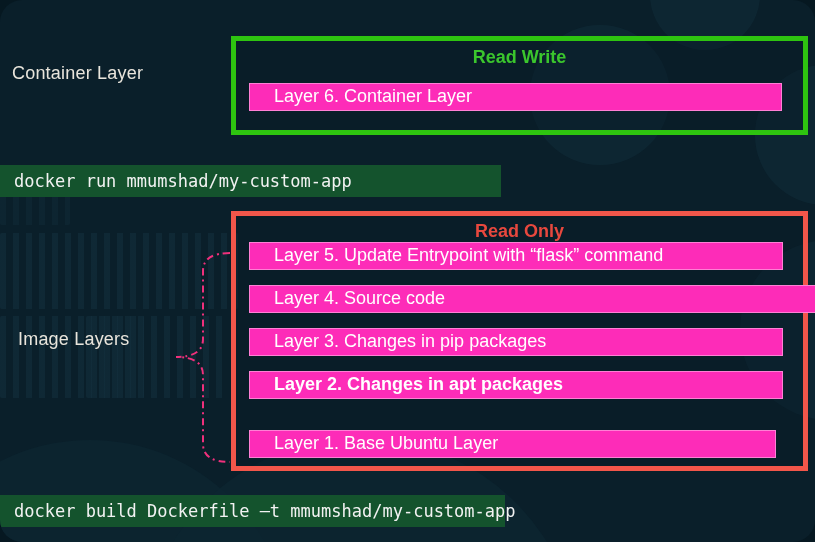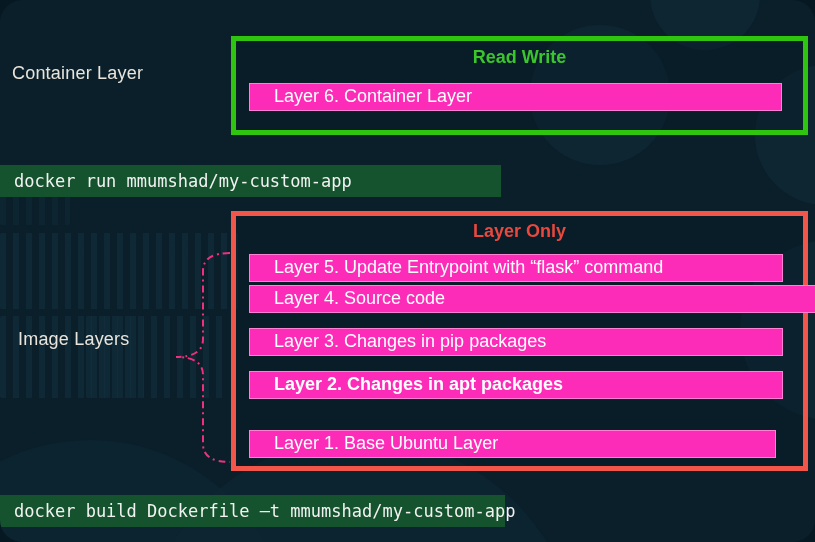--- a/index.html
+++ b/index.html
@@ -76,22 +76,22 @@
   <div class="side-label" style="left:18px;top:329px;">Image Layers</div>
 
   <div class="frame" id="read-write-box">
     <div class="frame-title">Read Write</div>
     <div class="layer-bar" style="left:13px;top:42px;width:533px;">Layer 6. Container Layer</div>
   </div>
 
   <div class="cmd-bar" id="cmd-run">docker run mmumshad/my-custom-app</div>
 
   <div class="frame" id="read-only-box">
-    <div class="frame-title">Layer Only</div>
-    <div class="layer-bar" style="left:13px;top:26px;width:534px;margin-top:12px;">Layer 5. Update Entrypoint with “flask” command</div>
+    <div class="frame-title">Read Only</div>
+    <div class="layer-bar" style="left:13px;top:26px;width:534px;">Layer 5. Update Entrypoint with “flask” command</div>
     <div class="layer-bar" style="left:13px;top:69px;width:644px;">Layer 4. Source code</div>
     <div class="layer-bar" style="left:13px;top:112px;width:534px;">Layer 3. Changes in pip packages</div>
     <div class="layer-bar" style="left:13px;top:155px;width:534px;font-weight:bold;">Layer 2. Changes in apt packages</div>
     <div class="layer-bar" style="left:13px;top:198px;width:527px;margin-top:16px;">Layer 1. Base Ubuntu Layer</div>
   </div>
 
   <svg id="brace-svg" width="100" height="225" viewBox="0 0 100 225">
     <path d="M 85 8 Q 58 8 58 26 L 58 94 Q 58 112 31 112 Q 58 112 58 130 L 58 199 Q 58 217 85 217" fill="none" stroke="#f0307c" stroke-width="2" stroke-dasharray="7 4 2 4"></path>
   </svg>
 

